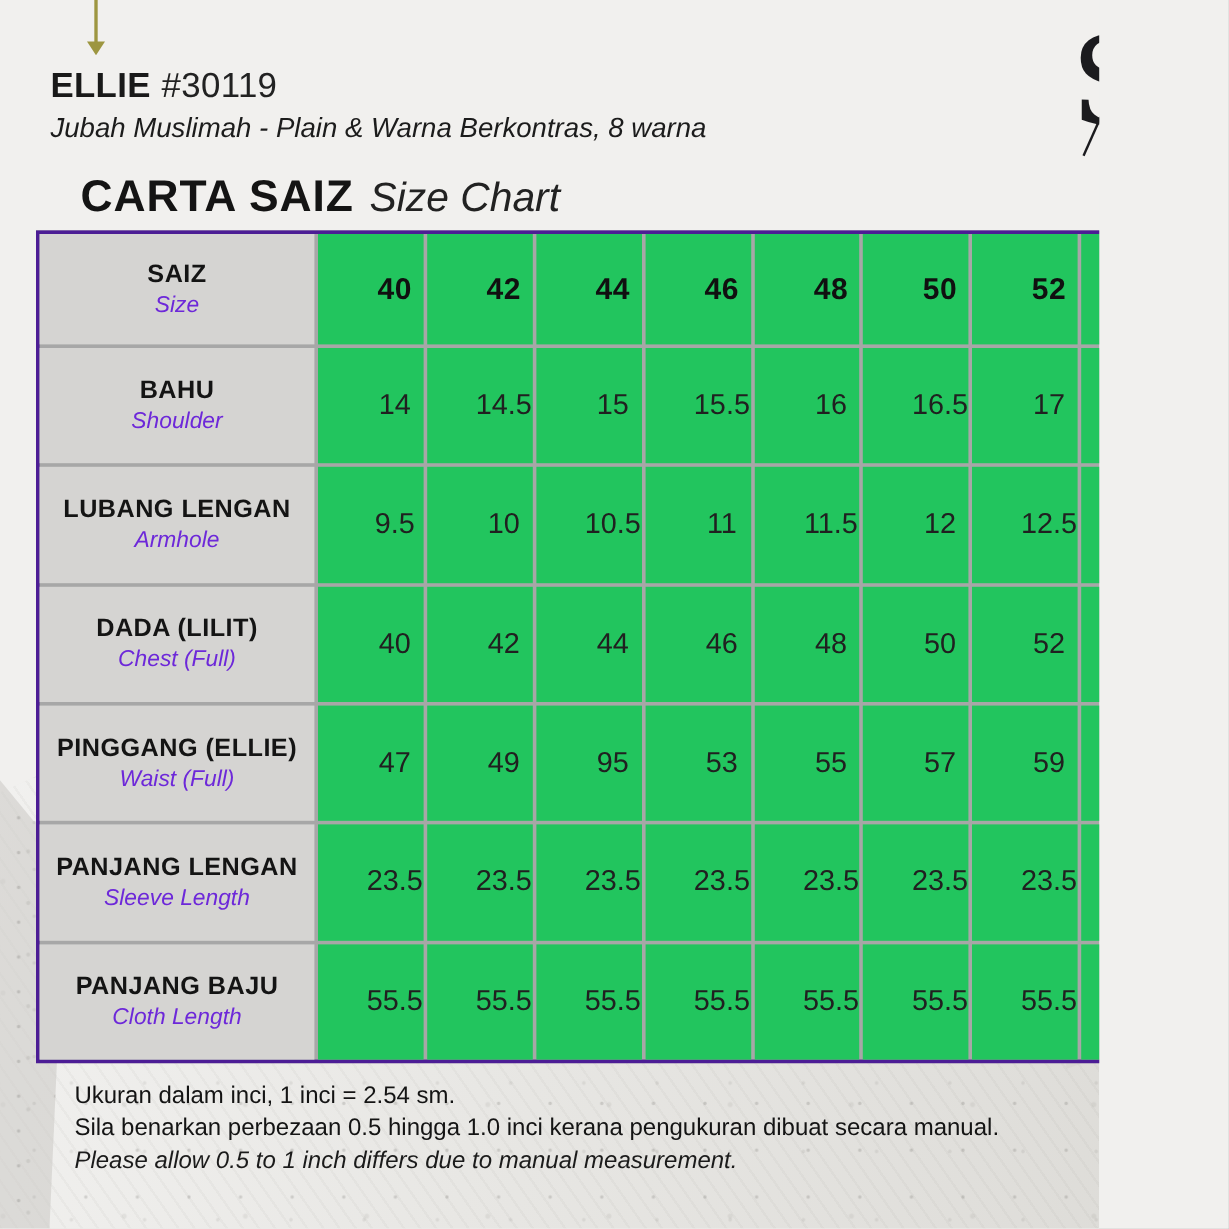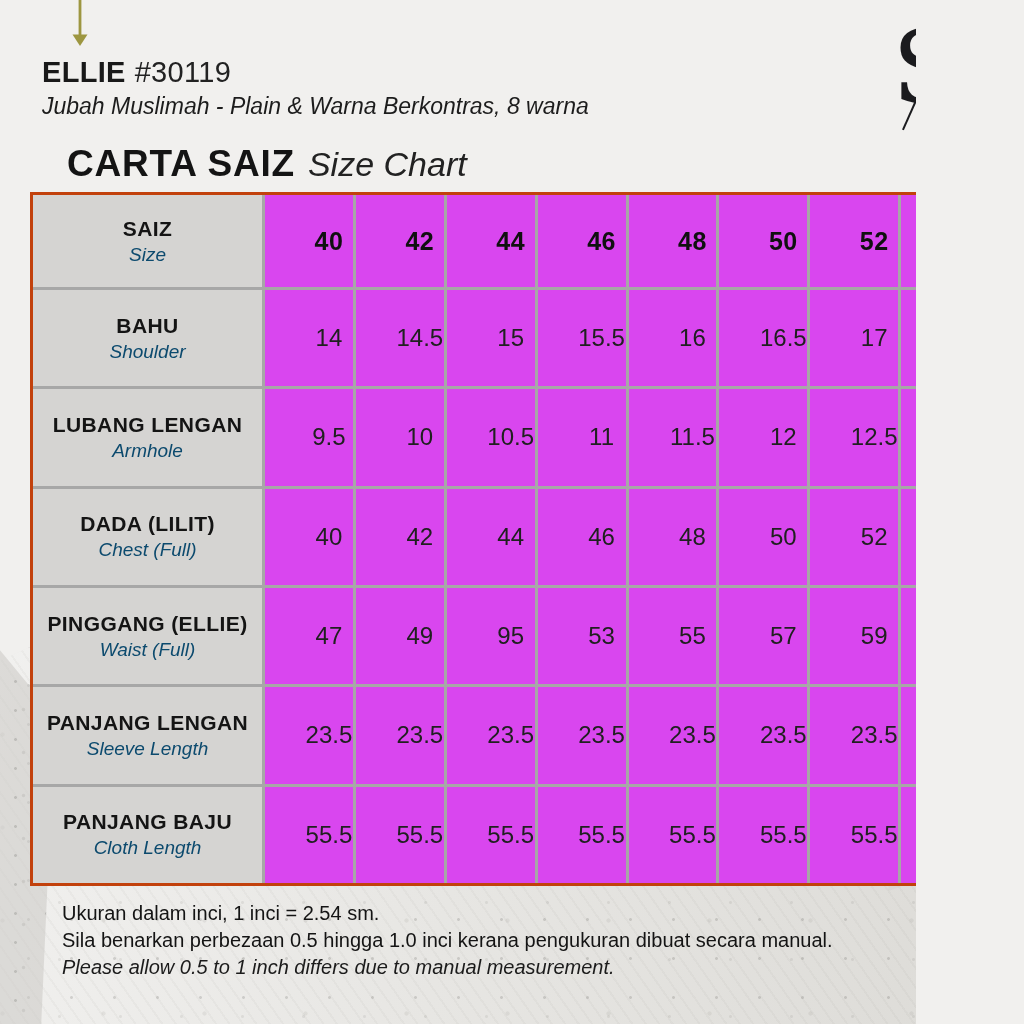--- a/index.html
+++ b/index.html
@@ -82,27 +82,27 @@
 
   
   .size-table {
     position: absolute; left: 30px; top: 192px; z-index: 1;
     width: 962px; height: 694px; box-sizing: border-box;
     display: grid;
     grid-template-columns: 229px repeat(8, 1fr);
     grid-template-rows: 92px repeat(6, 1fr);
     gap: 3px;
     background: #a7a7a7;
-    border: 3px solid #c2410c;
+    border: 3px solid #4c1d95;
   }
   .cell { display: flex; align-items: center; justify-content: center; }
   .lbl { background: #d5d4d2; flex-direction: column; row-gap: 3px; text-align: center; }
   .lbl .my { font-weight: bold; font-size: 21px; color: #141414; letter-spacing: 0.4px; }
-  .lbl .en { font-style: italic; font-size: 19px; color: #0c4a6e; }
-  .val { background: #d946ef; font-size: 24px; color: #202020; padding-left: 40px; }
+  .lbl .en { font-style: italic; font-size: 19px; color: #6d28d9; }
+  .val { background: #22c55e; font-size: 24px; color: #202020; padding-left: 40px; }
   .val.hdr { font-weight: bold; font-size: 25px; color: #101010; letter-spacing: 0.5px; }
 
   
   .notes {
     position: absolute; left: 62px; top: 900px; z-index: 2;
     font-size: 20px; color: #141414; line-height: 27px;
     white-space: nowrap;
   }
   .note.b { font-weight: normal; }
   .note.i { font-style: italic; color: #1b1b1b; }

